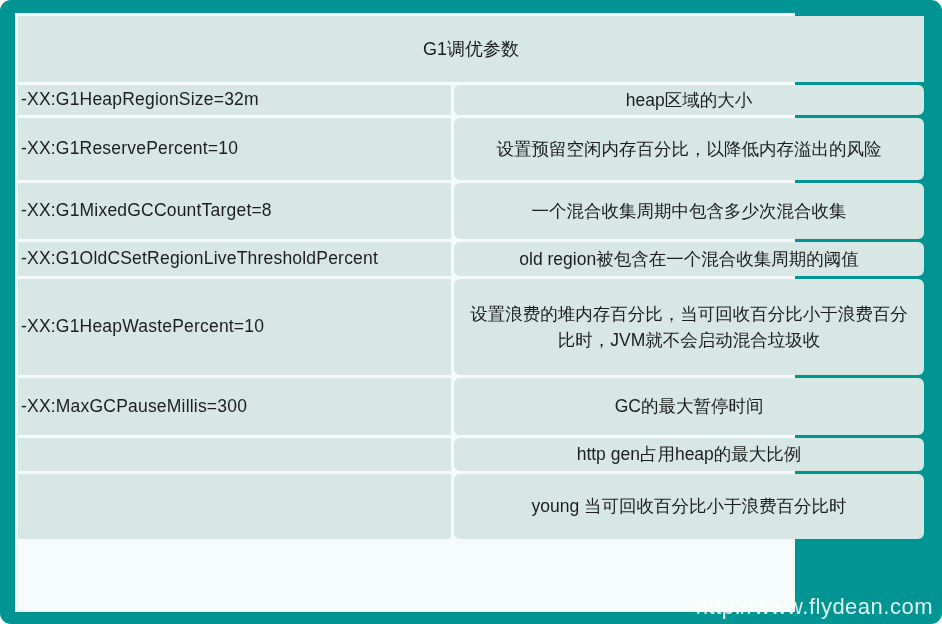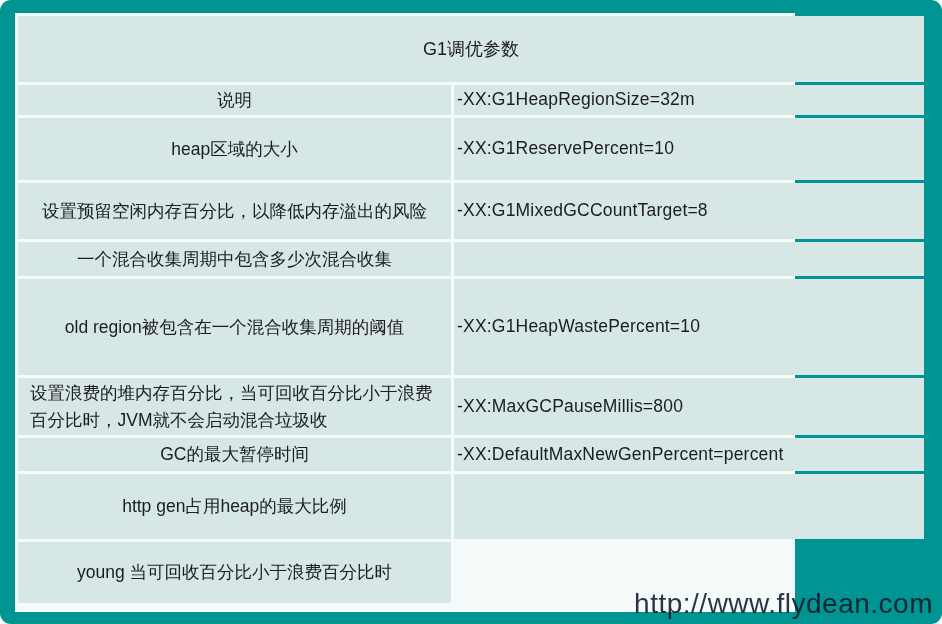--- a/index.html
+++ b/index.html
@@ -41,46 +41,47 @@
     justify-content: flex-start;
     padding-left: 3px;
     flex-direction: column;
     align-items: flex-start;
     justify-content: center;
     letter-spacing: 0.2px;
   }
   .param-line { display: block; white-space: pre; line-height: 1.55; }
   .desc-cell {
     justify-content: center;
+    text-align: center;
     padding: 0 12px;
     font-size: 17.5px;
+    border-radius: 6px;
   }
   .row { display: contents; }
 
   .watermark {
     position: absolute;
     right: 9px;
     bottom: 4px;
-    font-size: 28px;
-    color: #0f172a;
+    font-size: 22px;
+    color: #ffffff;
     opacity: 0.88;
     letter-spacing: 0.5px;
     pointer-events: none;
     white-space: nowrap;
   }
 </style>
 </head>
 <body>
 
 <div class="frame">
   <div class="tbl">
 
     <div class="cell title-cell">G1调优参数</div>
 
-    <div class="cell head-cell">说明</div>
 
     <div class="row">
       <div class="cell param-cell">
         <span class="param-line">-XX:G1HeapRegionSize=32m</span>
       </div>
       <div class="cell desc-cell">heap区域的大小</div>
     </div>
 
     <div class="row">
       <div class="cell param-cell">
@@ -91,41 +92,41 @@
 
     <div class="row">
       <div class="cell param-cell">
         <span class="param-line">-XX:G1MixedGCCountTarget=8</span>
       </div>
       <div class="cell desc-cell">一个混合收集周期中包含多少次混合收集</div>
     </div>
 
     <div class="row">
       <div class="cell param-cell">
+        <span class="param-line">-XX:G1OldCSetRegionLiveThresholdPercent</span>
       </div>
       <div class="cell desc-cell">old region被包含在一个混合收集周期的阈值</div>
     </div>
 
     <div class="row">
       <div class="cell param-cell">
         <span class="param-line">-XX:G1HeapWastePercent=10</span>
       </div>
       <div class="cell desc-cell">设置浪费的堆内存百分比，当可回收百分比小于浪费百分比时，JVM就不会启动混合垃圾收</div>
     </div>
 
     <div class="row">
       <div class="cell param-cell">
-        <span class="param-line">-XX:MaxGCPauseMillis=800</span>
+        <span class="param-line">-XX:MaxGCPauseMillis=300</span>
       </div>
       <div class="cell desc-cell">GC的最大暂停时间</div>
     </div>
 
     <div class="row">
       <div class="cell param-cell">
-        <span class="param-line">-XX:DefaultMaxNewGenPercent=percent</span>
       </div>
       <div class="cell desc-cell">http gen占用heap的最大比例</div>
     </div>
 
     <div class="row">
       <div class="cell param-cell">
       </div>
       <div class="cell desc-cell">young 当可回收百分比小于浪费百分比时</div>
     </div>
 

